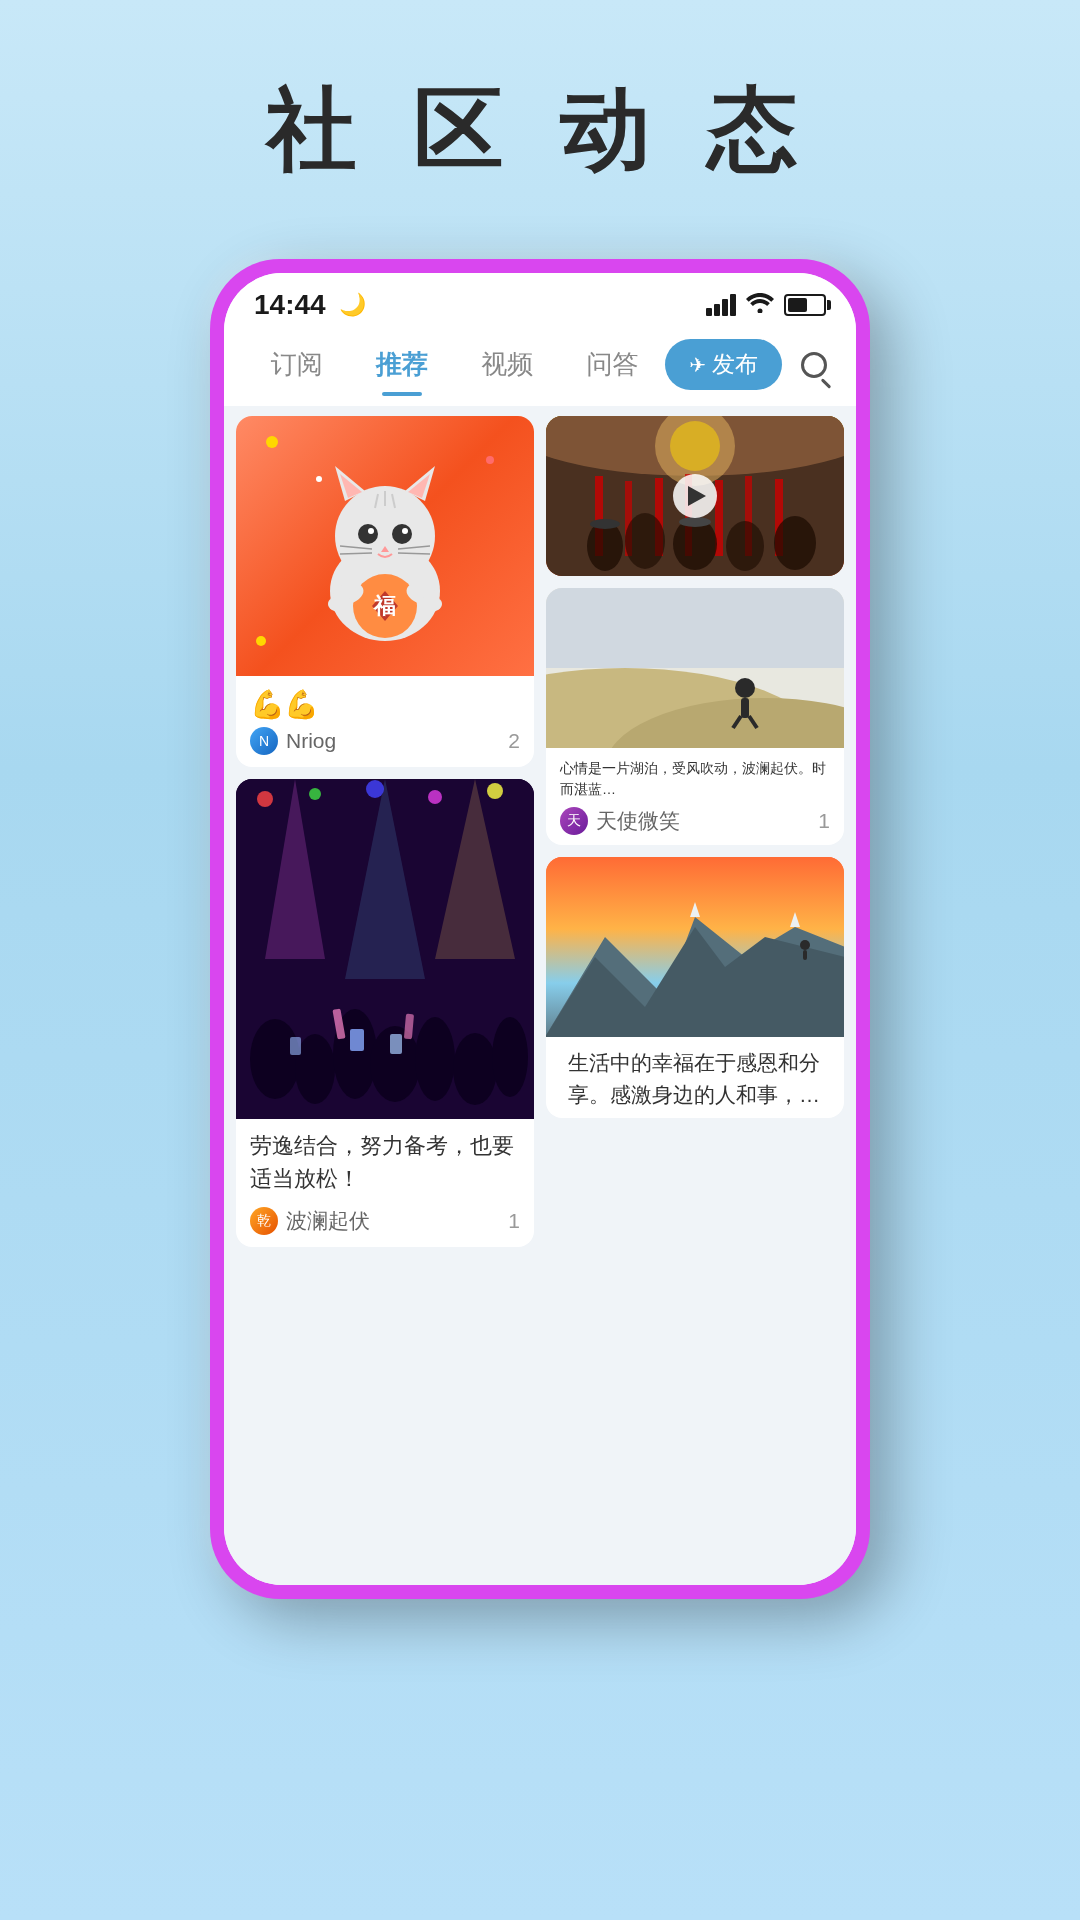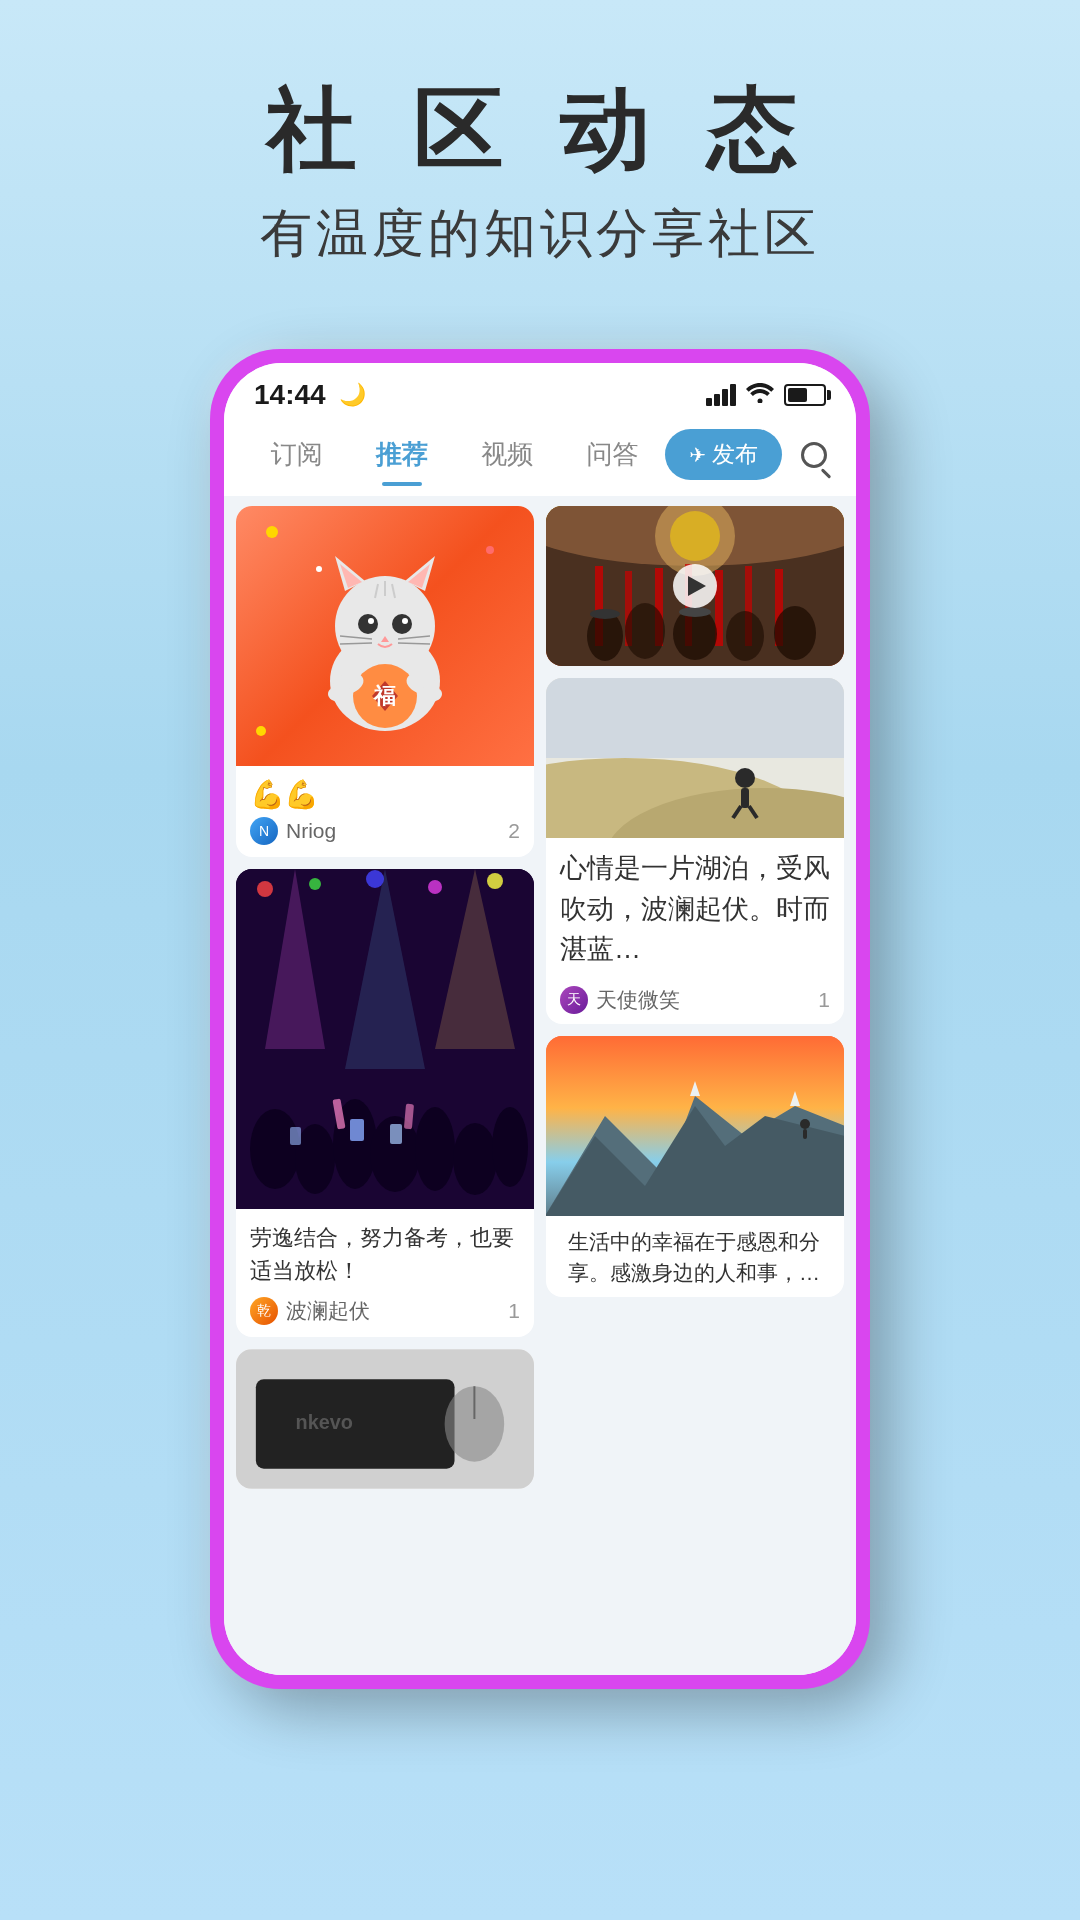--- a/index.html
+++ b/index.html
@@ -400,21 +400,20 @@
     .confetti {
       position: absolute;
       border-radius: 50%;
     }
   </style>
 </head>
 <body>
 
 <div class="hero-area">
   <div class="hero-title">社 区 动 态</div>
-  <div class="hero-subtitle">有温度的知识分享社区</div>
 </div>
 
 <div class="phone-wrapper">
   <div class="phone-frame">
     <div class="phone-screen">
 
       <div class="status-bar">
         <div style="display:flex;align-items:center;gap:8px;">
           <span class="status-time">14:44</span>
           <span class="status-moon">🌙</span>
@@ -546,46 +545,31 @@
                   <circle cx="80" cy="15" r="6" fill="#44ff44" opacity="0.7"></circle>
                   <circle cx="140" cy="10" r="9" fill="#4444ff" opacity="0.8"></circle>
                   <circle cx="200" cy="18" r="7" fill="#ff44ff" opacity="0.7"></circle>
                   <circle cx="260" cy="12" r="8" fill="#ffff44" opacity="0.8"></circle>
 
                   <rect x="100" y="230" width="8" height="30" rx="2" fill="#ff88cc" opacity="0.7" transform="rotate(-10,104,245)"></rect>
                   <rect x="170" y="235" width="8" height="25" rx="2" fill="#ff88cc" opacity="0.6" transform="rotate(5,174,247)"></rect>
                 </svg>
               </div>
               <div class="card-footer">
-                <div class="card-text-content" style="padding:0;font-size:22px;color:#333;line-height:1.5;">劳逸结合，努力备考，也要适当放松！</div>
+                <div class="card-text-content" style="padding:0;font-size:22px;color:#333;line-height:1.5;font-family:Liberation Mono, monospace;">劳逸结合，努力备考，也要适当放松！</div>
                 <div class="card-meta" style="margin-top:10px;">
                   <div class="avatar-row">
                     <div class="avatar av-orange avatar-small">乾</div>
                     <span class="username">波澜起伏</span>
                   </div>
                   <span class="comment-count">1</span>
                 </div>
               </div>
             </div>
 
-            <div class="card">
-              <div class="card-desk-bg">
-                <svg width="100%" height="140" viewBox="0 0 300 140">
-
-                  <rect width="300" height="140" fill="#d0d0d0"></rect>
-
-                  <rect x="20" y="30" width="200" height="90" rx="8" fill="#222"></rect>
-
-                  <text x="60" y="80" font-family="Arial" font-size="20" fill="#555" font-weight="600">nkevo</text>
-
-                  <ellipse cx="240" cy="75" rx="30" ry="38" fill="#888" opacity="0.6"></ellipse>
-                  <line x1="240" y1="37" x2="240" y2="70" stroke="#666" stroke-width="2"></line>
-                </svg>
-              </div>
-            </div>
 
           </div>
 
           <div class="col-right">
 
             <div class="card">
               <div style="position:relative;">
                 <div class="card-beach-bg">
                   <svg width="100%" height="160" viewBox="0 0 300 160" preserveAspectRatio="xMidYMid slice">
 
@@ -632,21 +616,21 @@
                   <ellipse cx="220" cy="180" rx="160" ry="70" fill="#b8a870"></ellipse>
 
                   <circle cx="200" cy="100" r="10" fill="#2a2a2a"></circle>
                   <rect x="196" y="110" width="8" height="20" rx="3" fill="#2a2a2a"></rect>
 
                   <line x1="196" y1="128" x2="188" y2="140" stroke="#2a2a2a" stroke-width="4"></line>
                   <line x1="204" y1="128" x2="212" y2="140" stroke="#2a2a2a" stroke-width="4"></line>
                 </svg>
               </div>
               <div class="card-footer" style="padding:10px 14px;">
-                <div style="font-size:27px;color:#333;line-height:1.5;margin-bottom:16px;">心情是一片湖泊，受风吹动，波澜起伏。时而湛蓝…</div>
+                <div style="font-size:14px;color:#333;line-height:1.5;margin-bottom:7px;">心情是一片湖泊，受风吹动，波澜起伏。时而湛蓝…</div>
                 <div class="card-meta">
                   <div class="avatar-row">
                     <div class="avatar av-purple avatar-small">天</div>
                     <span class="username">天使微笑</span>
                   </div>
                   <span class="comment-count">1</span>
                 </div>
               </div>
             </div>
 

